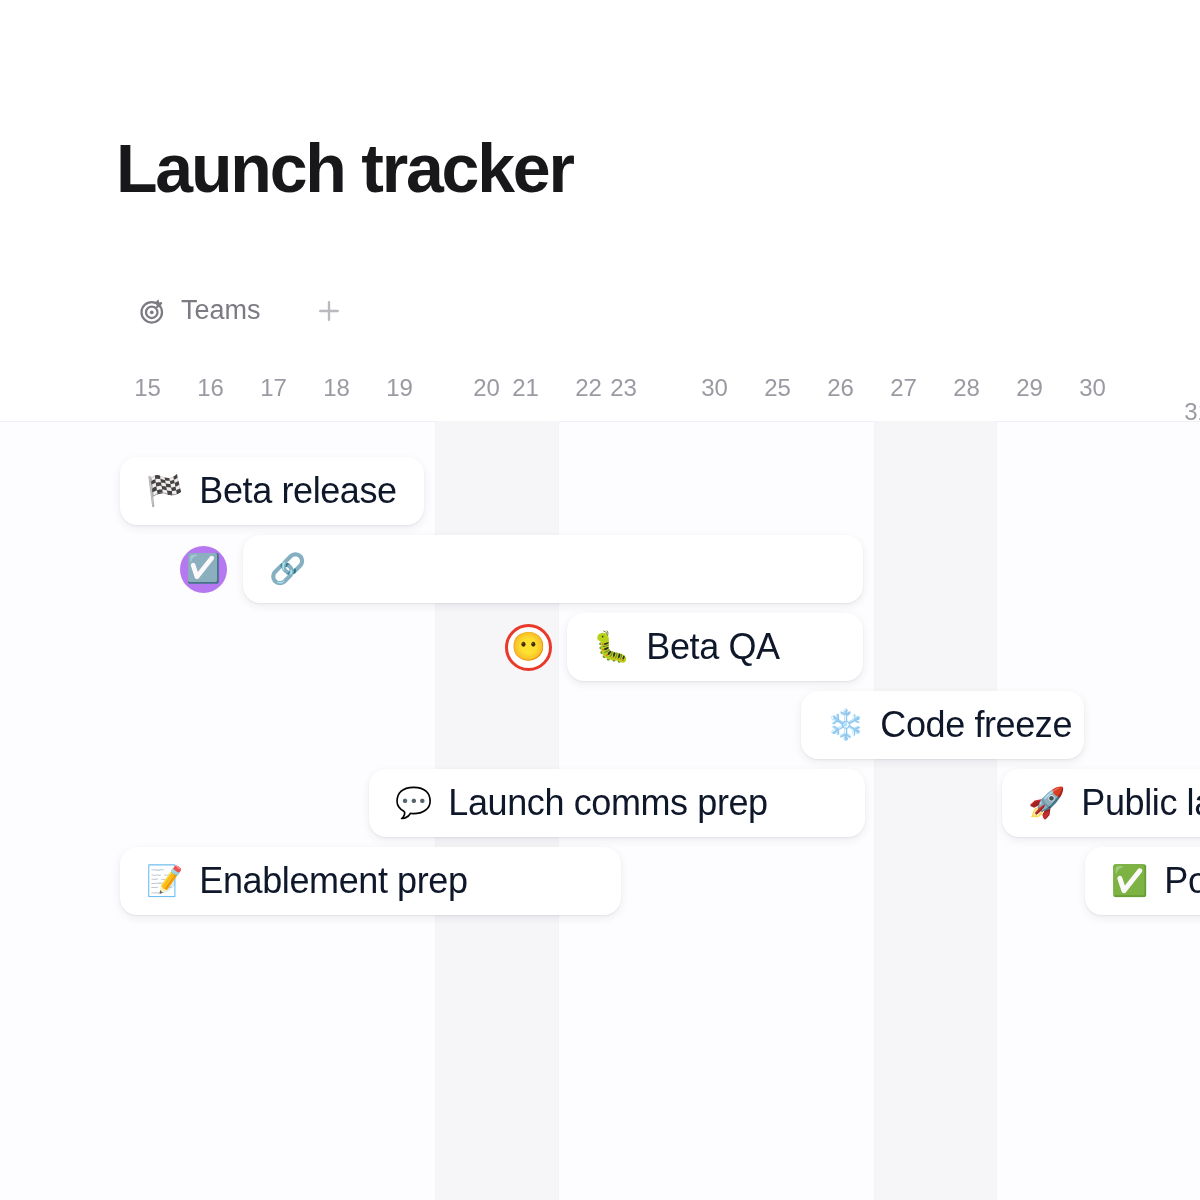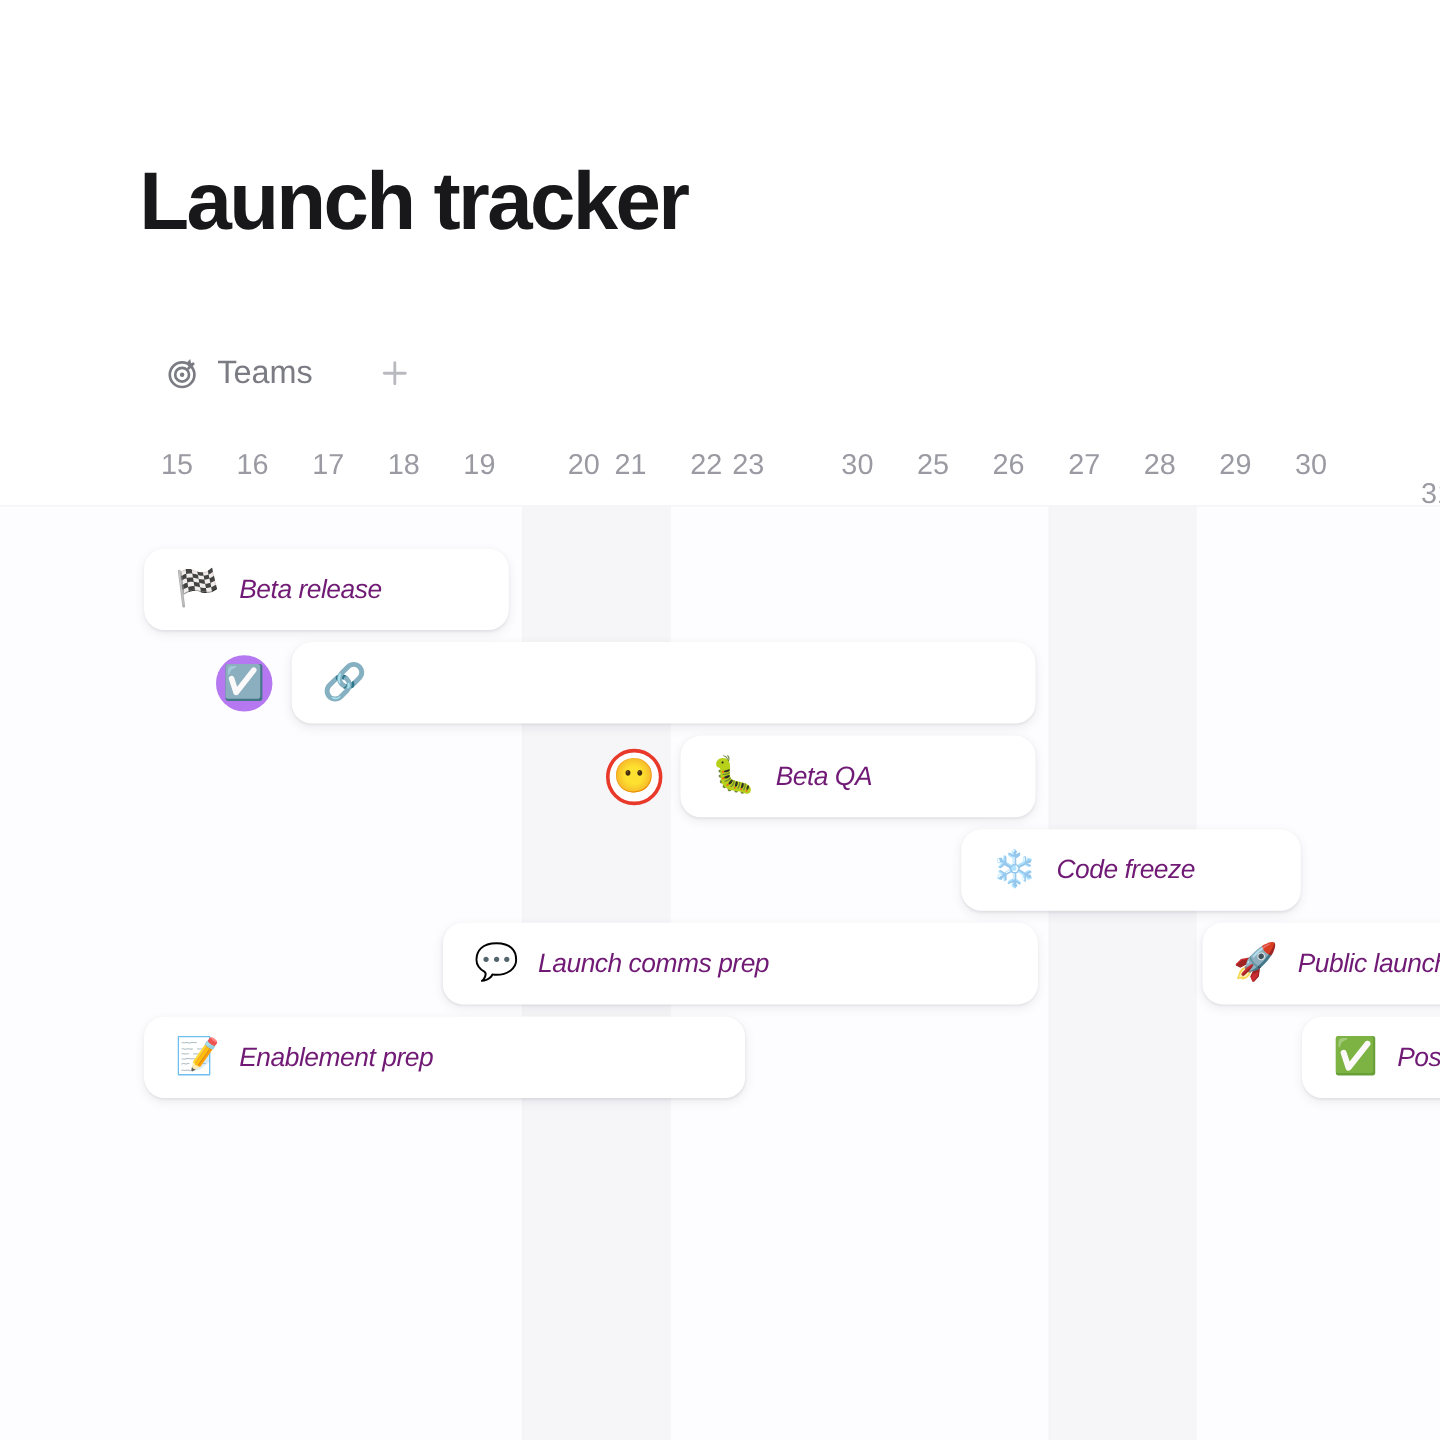--- a/index.html
+++ b/index.html
@@ -193,25 +193,24 @@
 
   .pill-emoji {
     font-size: 30px;
     line-height: 1;
     flex: 0 0 auto;
     display: flex;
     align-items: center;
   }
 
   .pill-label {
-    font-size: 22px;
+    font-size: 36px;
     font-weight: 500;
-    color: #701a75;
+    color: #0f172a;
     letter-spacing: -0.4px;
-    font-style: italic;
   }
 </style>
 </head>
 <body>
 
 <h1 class="page-title">Launch tracker</h1>
 
 <nav class="tabbar">
 
 

